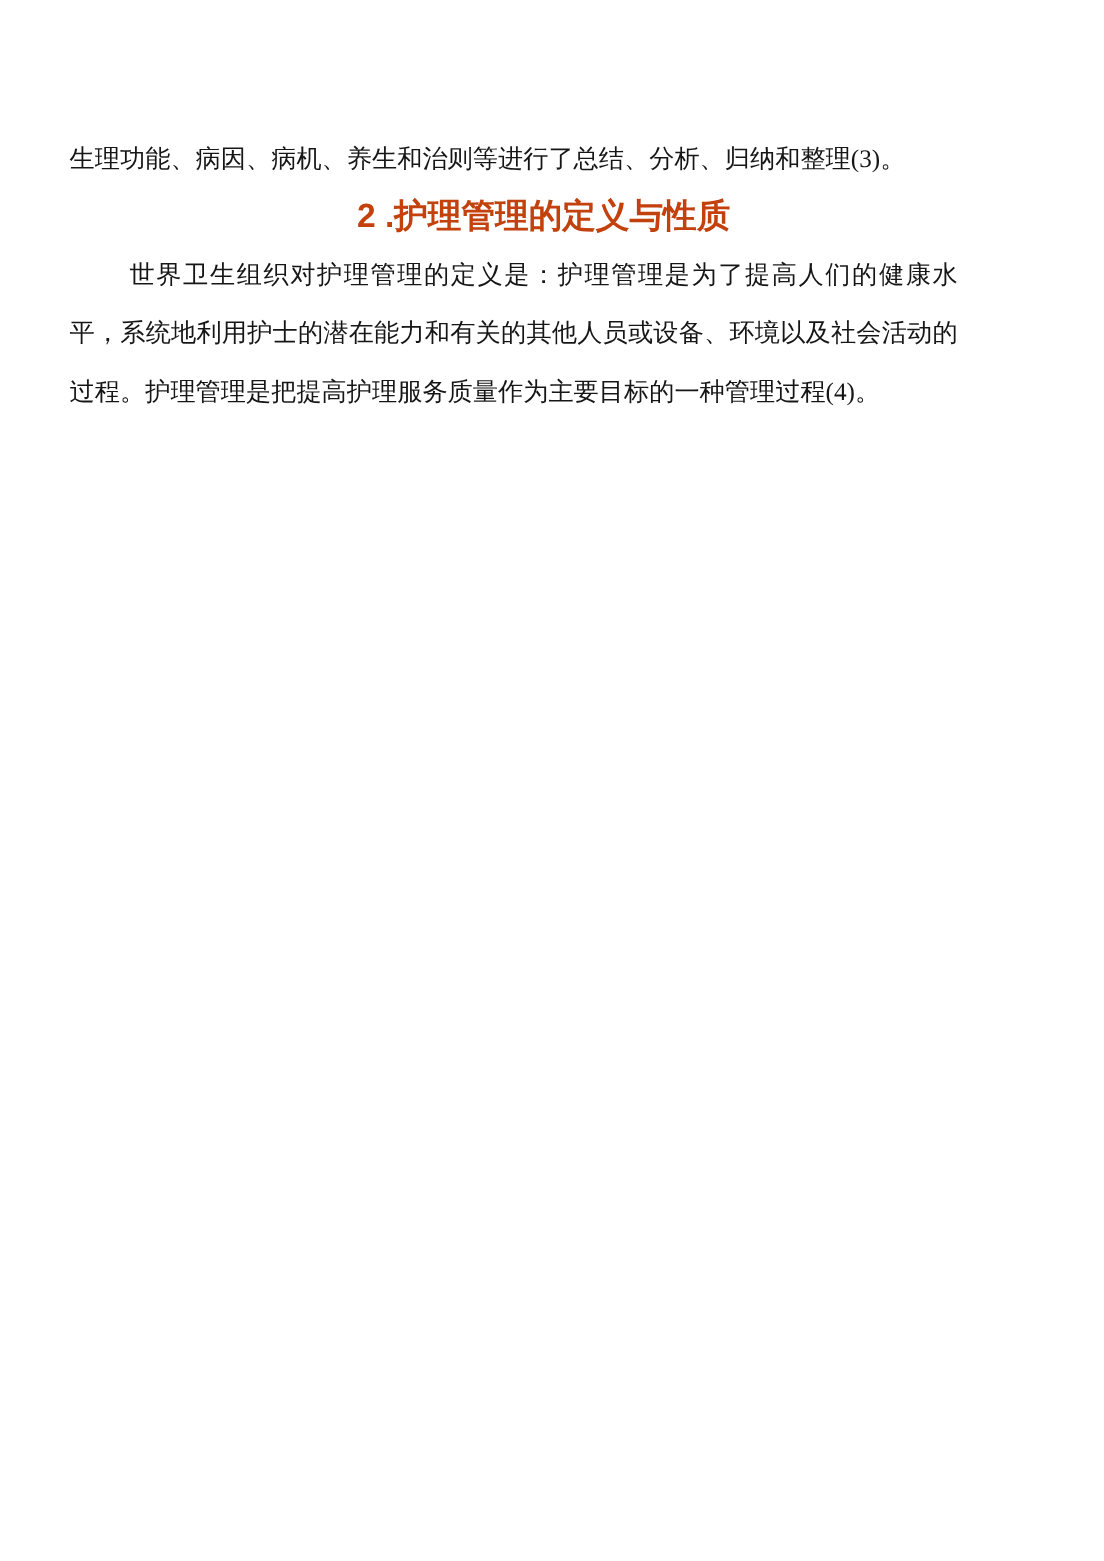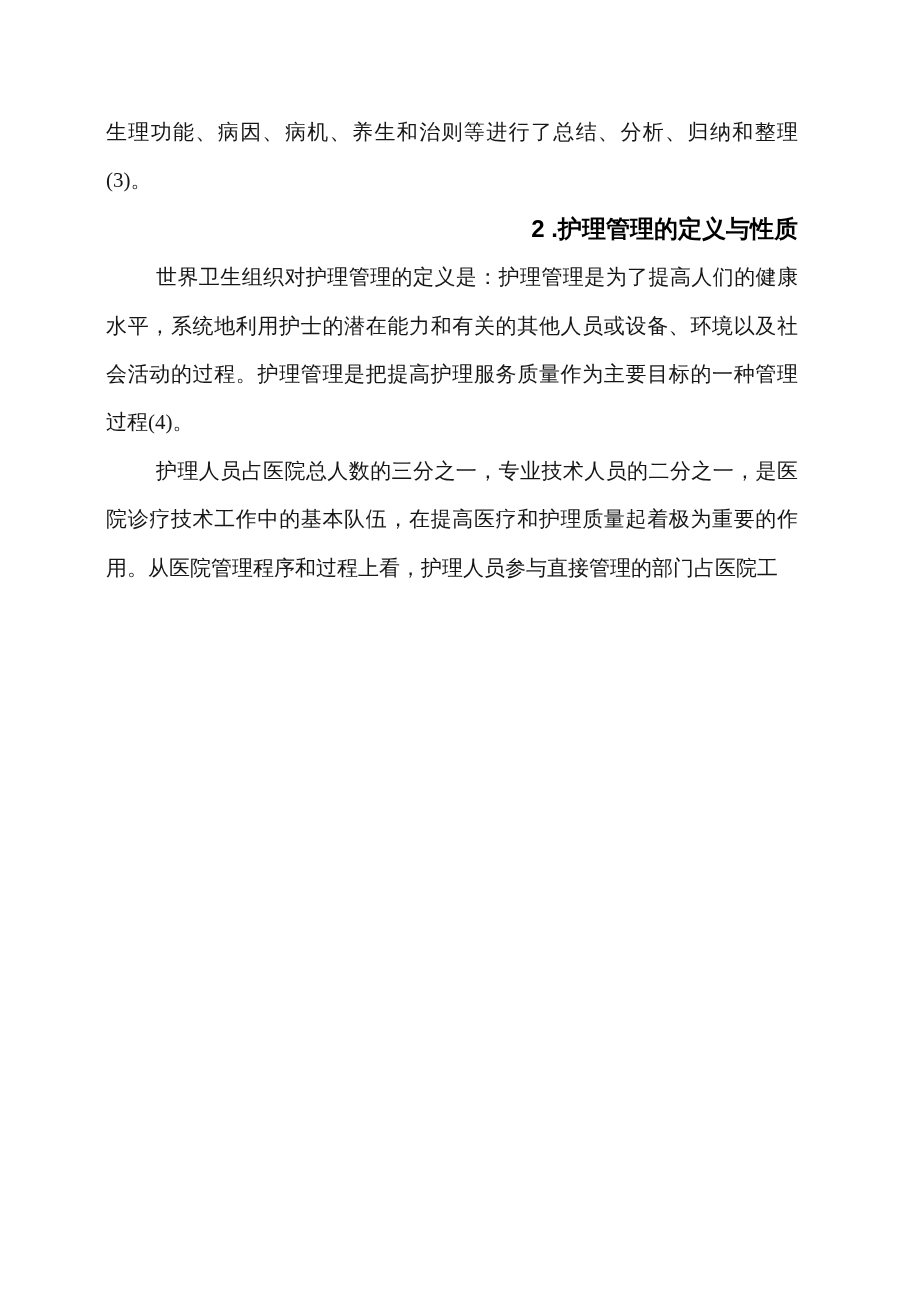--- a/index.html
+++ b/index.html
@@ -8,55 +8,54 @@
     background: #ffffff;
   }
   .page {
     position: relative;
     box-sizing: border-box;
     width: 920px;
     height: 1301px;
     margin: 0;
     background: #ffffff;
     overflow: hidden;
-    padding: 108px 122px 0 106px; 
+    padding: 108px 122px 0 58px; 
     color: #161616;
     font-family: "Liberation Serif", "DejaVu Serif", serif;
   }
   .para {
     margin: 0;
     font-size: 21px;
     line-height: 48.4px;
     text-align: justify;
     text-justify: inter-ideograph;
     color: #161616;
     letter-spacing: 0;
   }
   .para.indent {
     text-indent: 50px; 
   }
   .heading {
     margin: 0;
     font-family: "Liberation Sans", "DejaVu Sans", sans-serif;
     font-weight: 700;
-    font-size: 24px;
+    font-size: 28px;
     line-height: 48.4px;
     text-indent: 50px;
-    color: #000000;
-    text-align: right;
+    color: #c2410c;
+    text-align: center;
   }
 </style>
 </head>
 <body>
 
 <div class="page">
 
   <p class="para">生理功能、病因、病机、养生和治则等进行了总结、分析、归纳和整理(3)。</p>
 
   <h2 class="heading">2 .护理管理的定义与性质</h2>
 
   <p class="para indent">世界卫生组织对护理管理的定义是：护理管理是为了提高人们的健康水平，系统地利用护士的潜在能力和有关的其他人员或设备、环境以及社会活动的过程。护理管理是把提高护理服务质量作为主要目标的一种管理过程(4)。</p>
 
 
 
-  <p class="para indent">护理人员占医院总人数的三分之一，专业技术人员的二分之一，是医院诊疗技术工作中的基本队伍，在提高医疗和护理质量起着极为重要的作用。从医院管理程序和过程上看，护理人员参与直接管理的部门占医院工</p>
 
 </div>
 
 </body></html>

